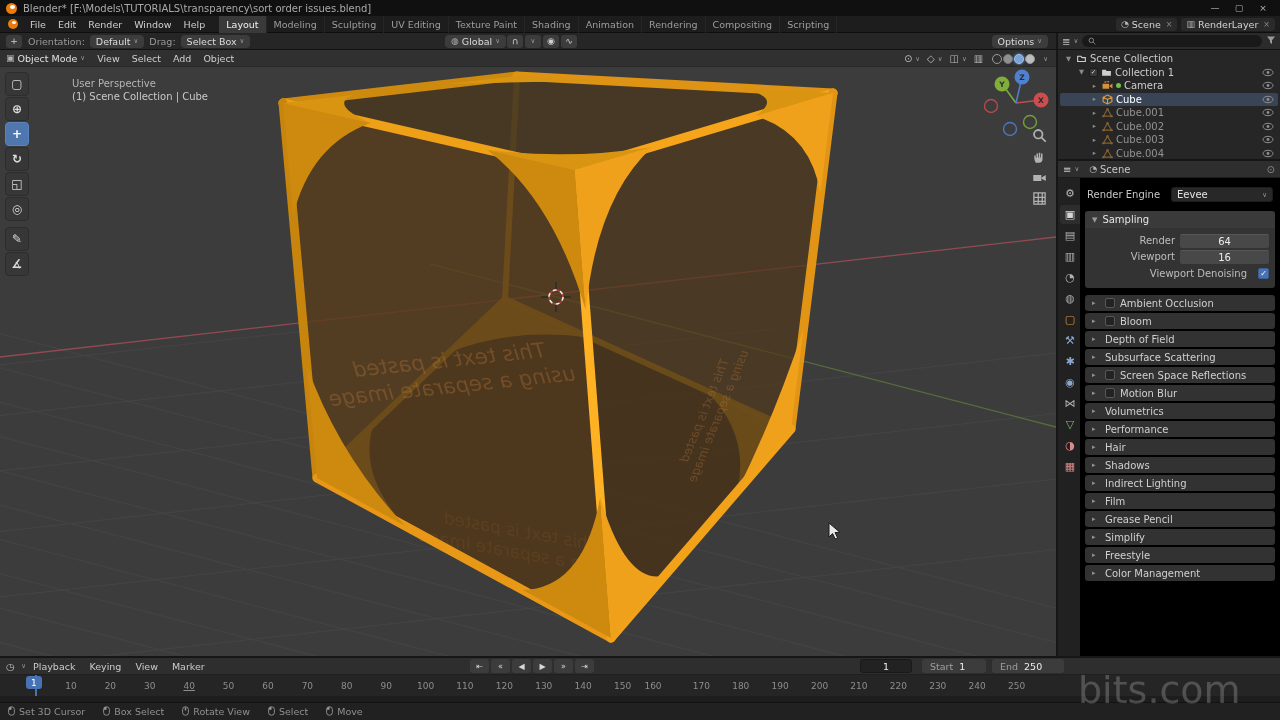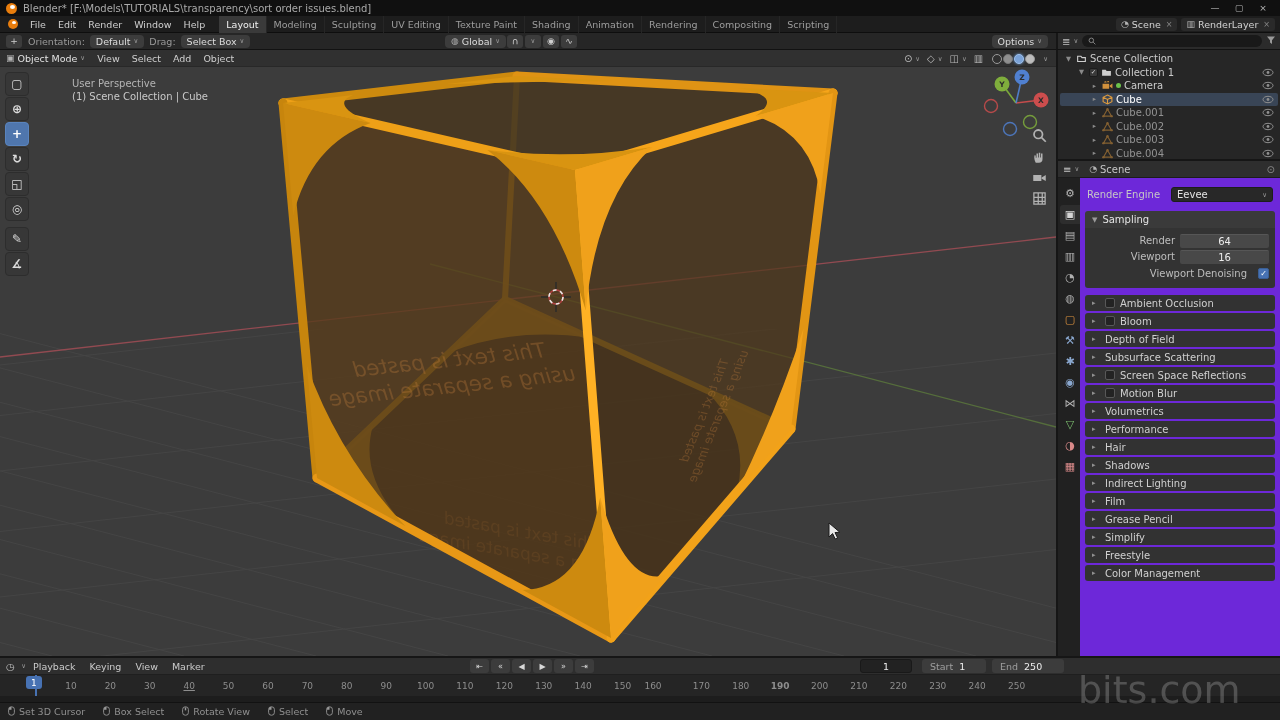--- a/index.html
+++ b/index.html
@@ -89,21 +89,21 @@
   .orow.sel .olabel{color:#fff}
   .orow.dim .olabel{color:#929292}
   .orow.dim .oicon{opacity:.55}
   .oeye{margin-left:auto;color:#8f8f8f;flex:none;display:flex}
   .oeye svg{width:12px;height:9px}
   #props-header{height:17px;background:#2e2e2e;border-bottom:1px solid #1c1c1c;display:flex;align-items:center;padding:0 5px;color:#c6c6c6}
   #props-body{flex:1;display:flex;min-height:0}
   #props-tabs{width:22px;background:#212121;padding-top:5px;display:flex;flex-direction:column;align-items:flex-end}
   .ptab{width:20px;height:19px;margin:1px 0;border-radius:3px 0 0 3px;display:flex;align-items:center;justify-content:center;font-size:11px}
   .ptab.active{background:#2d2d2d}
-  #props-content{flex:1;background:#6d28d9;padding:4px 5px;overflow:hidden}
+  #props-content{flex:1;background:#000000;padding:4px 5px;overflow:hidden}
   .engrow{display:flex;align-items:center;margin:5px 2px 9px}
   .englab{flex:1;color:#c6c6c6}
   .engdd{width:102px;height:15px;background:#282828;border:1px solid #1d1d1d;border-radius:3px;
          display:flex;align-items:center;padding:0 5px;color:#e3e3e3}
   .engdd .c{margin-left:auto}
   .panel{margin-bottom:7px}
   .phead{height:17px;background:#3a3a3a;border-radius:3px 3px 0 0;display:flex;align-items:center;gap:5px;padding:0 7px;color:#e4e4e4}
   .parr{color:#9a9a9a;font-size:7px}
   .pbody{background:#333333;border-radius:0 0 3px 3px;padding:4px 2px 6px}
   .prow{height:15px;margin:1px 4px;display:flex;align-items:center}
@@ -735,21 +735,21 @@
         <span class="tick" style="left: 386.16px;">90</span>
         <span class="tick" style="left: 425.56px;">100</span>
         <span class="tick" style="left: 464.96px;">110</span>
         <span class="tick" style="left: 504.36px;">120</span>
         <span class="tick" style="left: 543.76px;">130</span>
         <span class="tick" style="left: 583.16px;">140</span>
         <span class="tick" style="left: 622.56px;">150</span>
         <span class="tick" style="left: 653px;">160</span>
         <span class="tick" style="left: 701.36px;">170</span>
         <span class="tick" style="left: 740.76px;">180</span>
-        <span class="tick" style="left: 780.16px; font-weight: bold;">190</span>
+        <span class="tick" style="left: 780.16px;">190</span>
         <span class="tick" style="left: 819.56px;">200</span>
         <span class="tick" style="left: 858.96px;">210</span>
         <span class="tick" style="left: 898.36px;">220</span>
         <span class="tick" style="left: 937.76px;">230</span>
         <span class="tick" style="left: 977.16px;">240</span>
         <span class="tick" style="left: 1016.56px;">250</span>
       </div>
   </div>
 
   <div id="statusbar">

